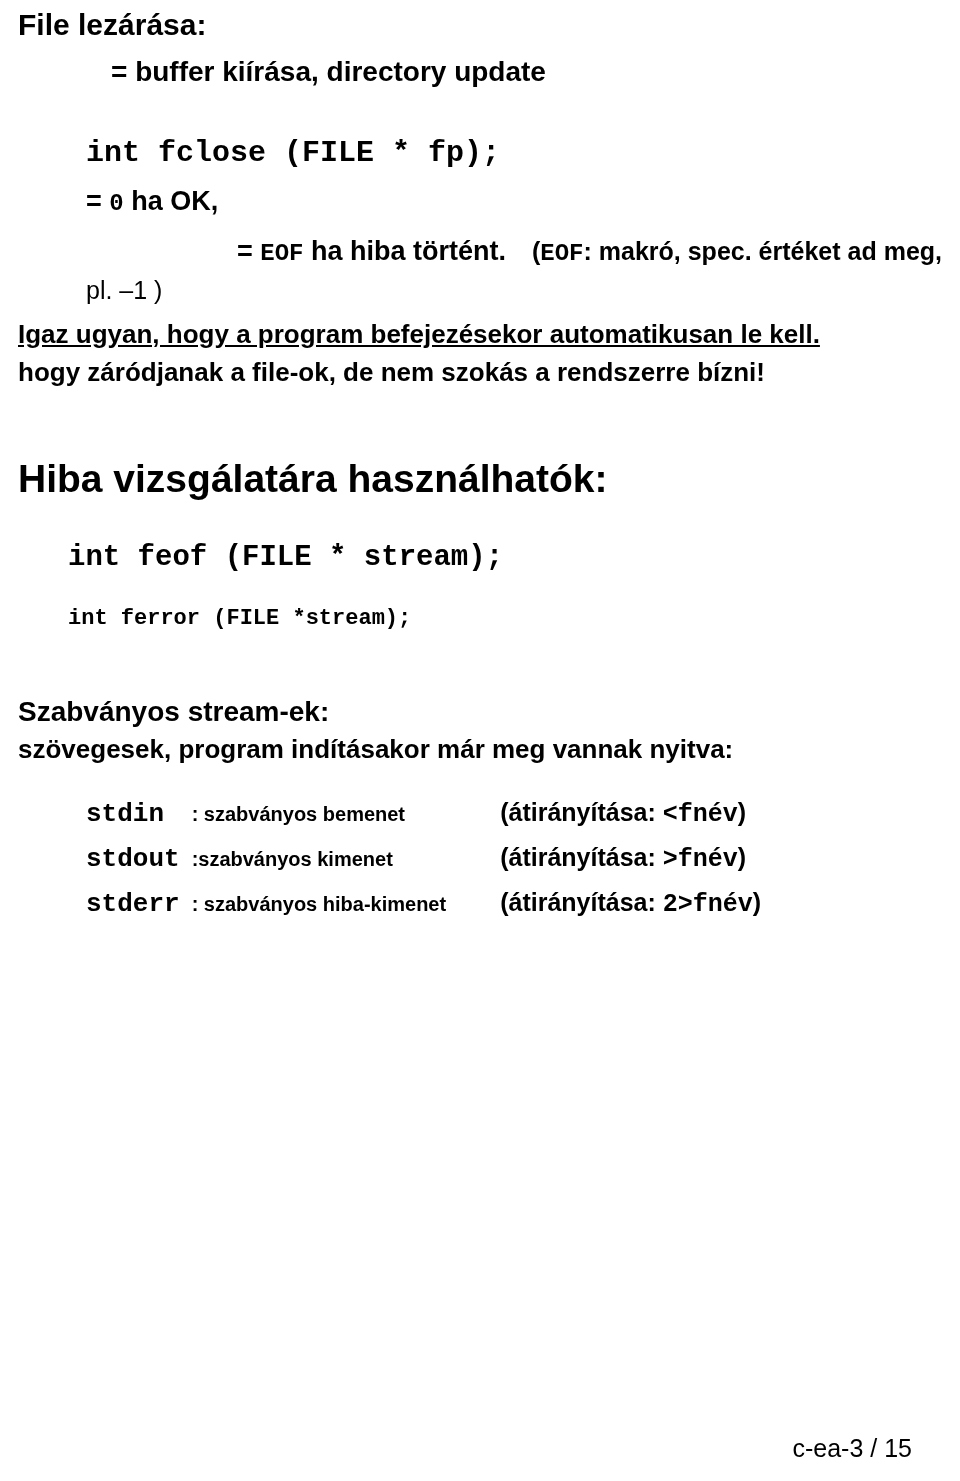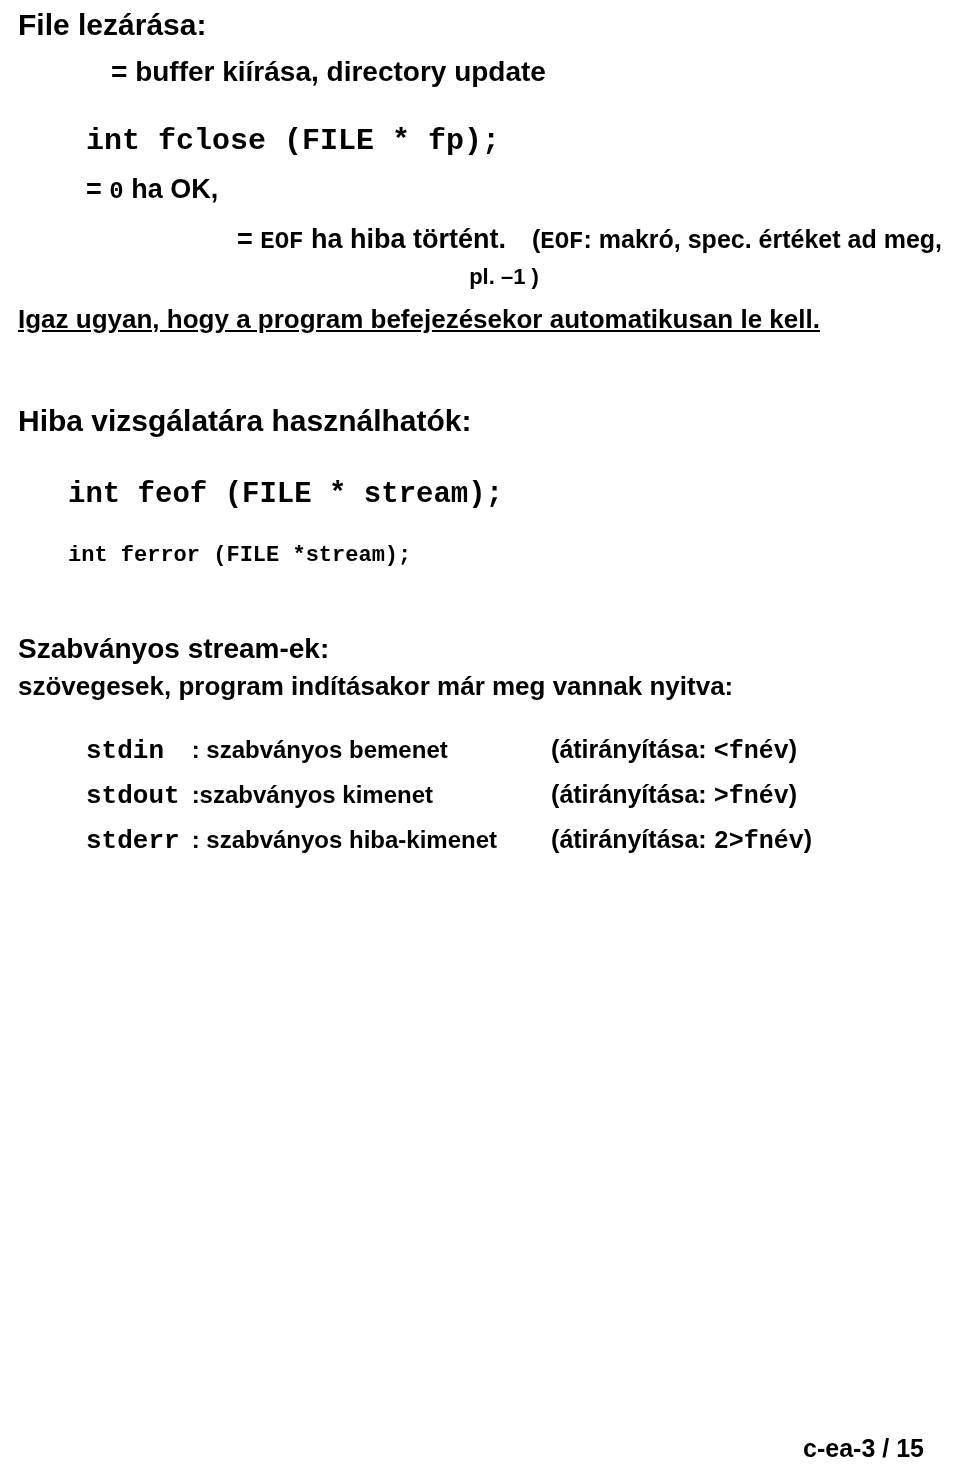--- a/index.html
+++ b/index.html
@@ -40,21 +40,21 @@
   }
   .h-sub {
     font-size: 28px;
     font-weight: bold;
     margin-top: 14px;
     margin-left: 93px;
   }
 
   
   .blk-fclose {
-    margin-top: 38px;
+    margin-top: 50px;
     margin-left: 68px;
   }
   .code-lg {
     font-family: "Liberation Mono", monospace;
     font-size: 30px;
     font-weight: bold;
     letter-spacing: 0px;
   }
   .row-ok {
     font-size: 27px;
@@ -70,23 +70,23 @@
   .sm-mono {
     font-family: "Liberation Mono", monospace;
     font-size: 24px;
     font-weight: bold;
   }
   .paren-note {
     font-size: 25px;
     font-weight: bold;
   }
   .row-pl {
-    font-size: 22px;
-    font-weight: bold;
-    text-align: center;
+    font-size: 25px;
+    font-weight: normal;
+    text-align: left;
     margin-top: 12px;
     margin-right: 20px;
   }
 
   
   .p-igaz {
     font-size: 26px;
     font-weight: bold;
     margin-top: 18px;
     margin-left: 0px;
@@ -94,21 +94,21 @@
   }
   .p-hogy {
     font-size: 26px;
     font-weight: bold;
     margin-top: 12px;
     margin-left: 0px;
   }
 
   
   .h-hiba {
-    font-size: 30px;
+    font-size: 39px;
     font-weight: bold;
     margin-top: 72px;
     margin-left: 0px;
   }
   .blk-feof {
     margin-left: 50px;
     margin-top: 42px;
   }
   .code-feof {
     font-family: "Liberation Mono", monospace;
@@ -156,41 +156,41 @@
     vertical-align: baseline;
     white-space: pre;
   }
   .td-name {
     font-family: "Liberation Mono", monospace;
     font-size: 26px;
     font-weight: bold;
     padding-right: 12px !important;
   }
   .td-desc {
-    font-size: 24px;
+    font-size: 20px;
     font-weight: bold;
     padding-right: 54px !important;
   }
   .td-redir {
     font-size: 25px;
     font-weight: bold;
   }
   .td-redir .mono {
     font-family: "Liberation Mono", monospace;
     font-size: 25px;
     font-weight: bold;
   }
 
   
   .footer {
     position: absolute;
-    right: 36px;
+    right: 48px;
     bottom: 26px;
     font-size: 25px;
-    font-weight: bold;
+    font-weight: normal;
     white-space: pre;
   }
 </style>
 </head>
 <body>
 
 <div class="page">
 
   <div class="h-title">File lezárása:</div>
   <div class="h-sub">= buffer kiírása, directory update</div>
@@ -199,20 +199,21 @@
     <div class="code-lg line">int fclose (FILE * fp);</div>
 
     <div class="row-ok line"><span>= </span><span class="sm-mono">0</span><span> ha OK,</span></div>
 
     <div class="row-eof line"><span>= </span><span class="sm-mono">EOF</span><span> ha hiba történt.</span><span class="paren-note" style="margin-left:26px;">(</span><span class="sm-mono">EOF</span><span class="paren-note">: makró, spec. értéket ad meg,</span></div>
 
     <div class="row-pl line">pl. –1 )</div>
   </div>
 
   <div class="p-igaz line">Igaz ugyan, hogy a program befejezésekor automatikusan le kell.</div>
+  <div class="p-hogy line">hogy záródjanak a file-ok, de nem szokás a rendszerre bízni!</div>
 
   <div class="h-hiba">Hiba vizsgálatára használhatók:</div>
 
   <div class="blk-feof">
     <div class="code-feof line">int feof (FILE * stream);</div>
 
 
     <div class="row-ferror line">int ferror (FILE *stream);</div>
 
   </div>

